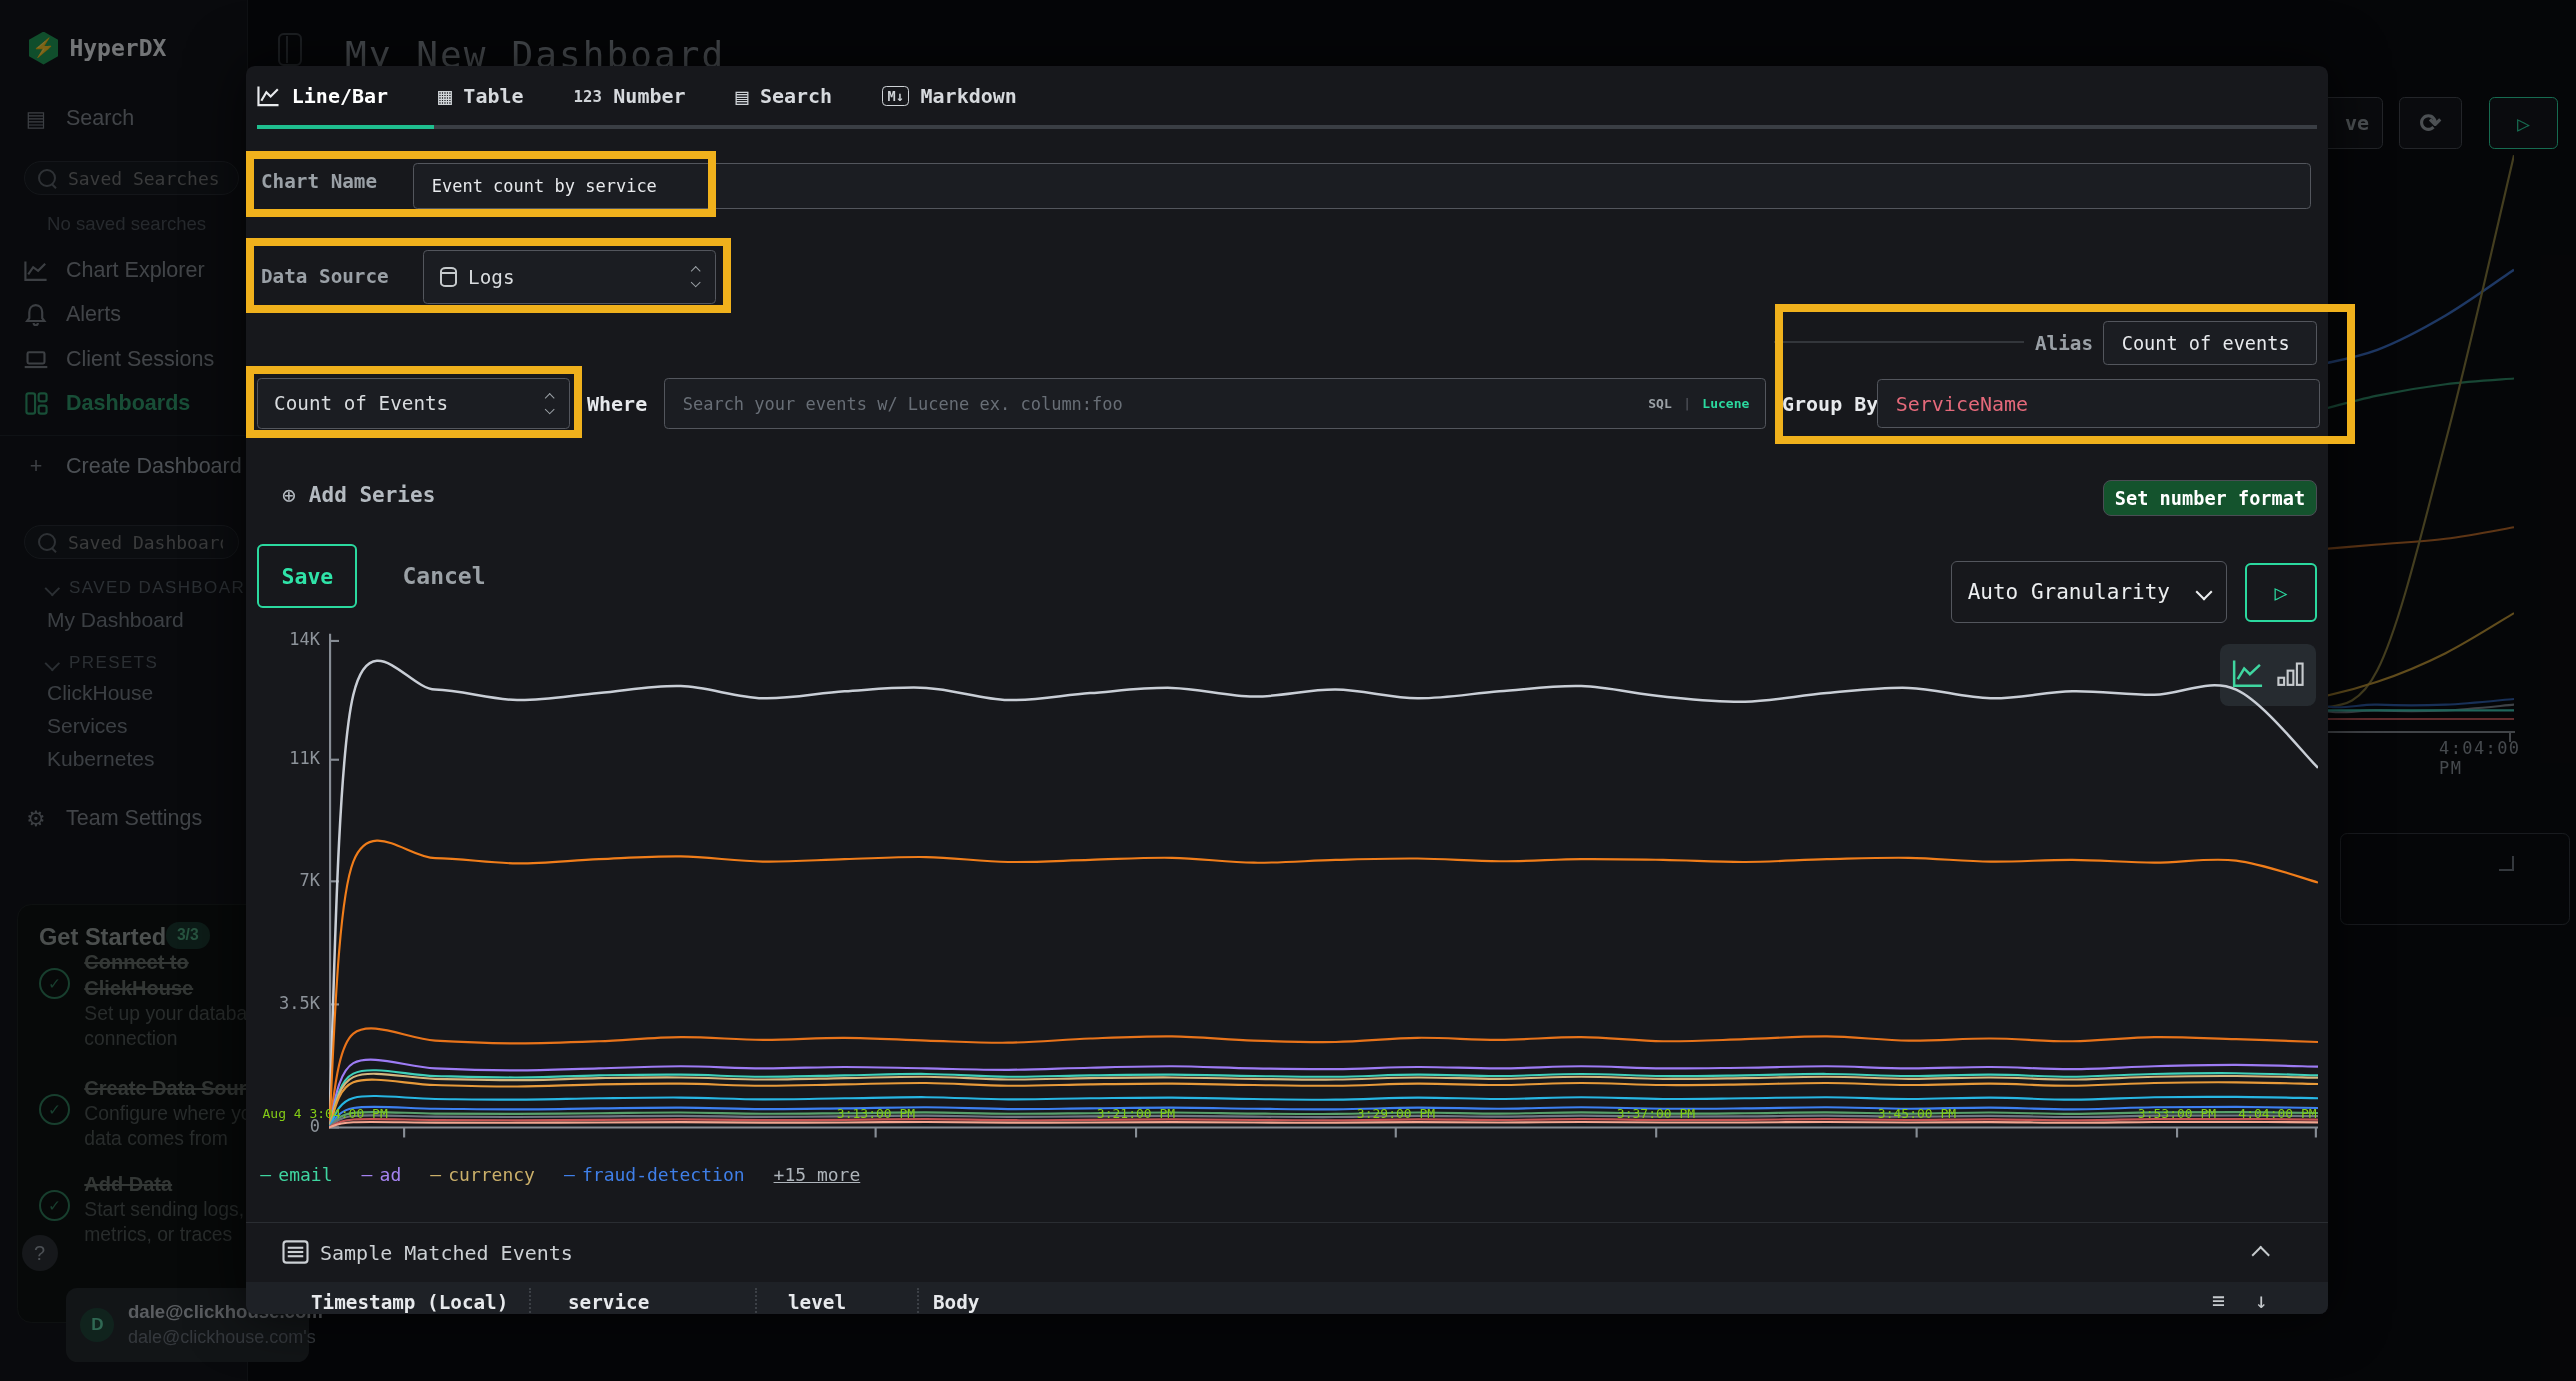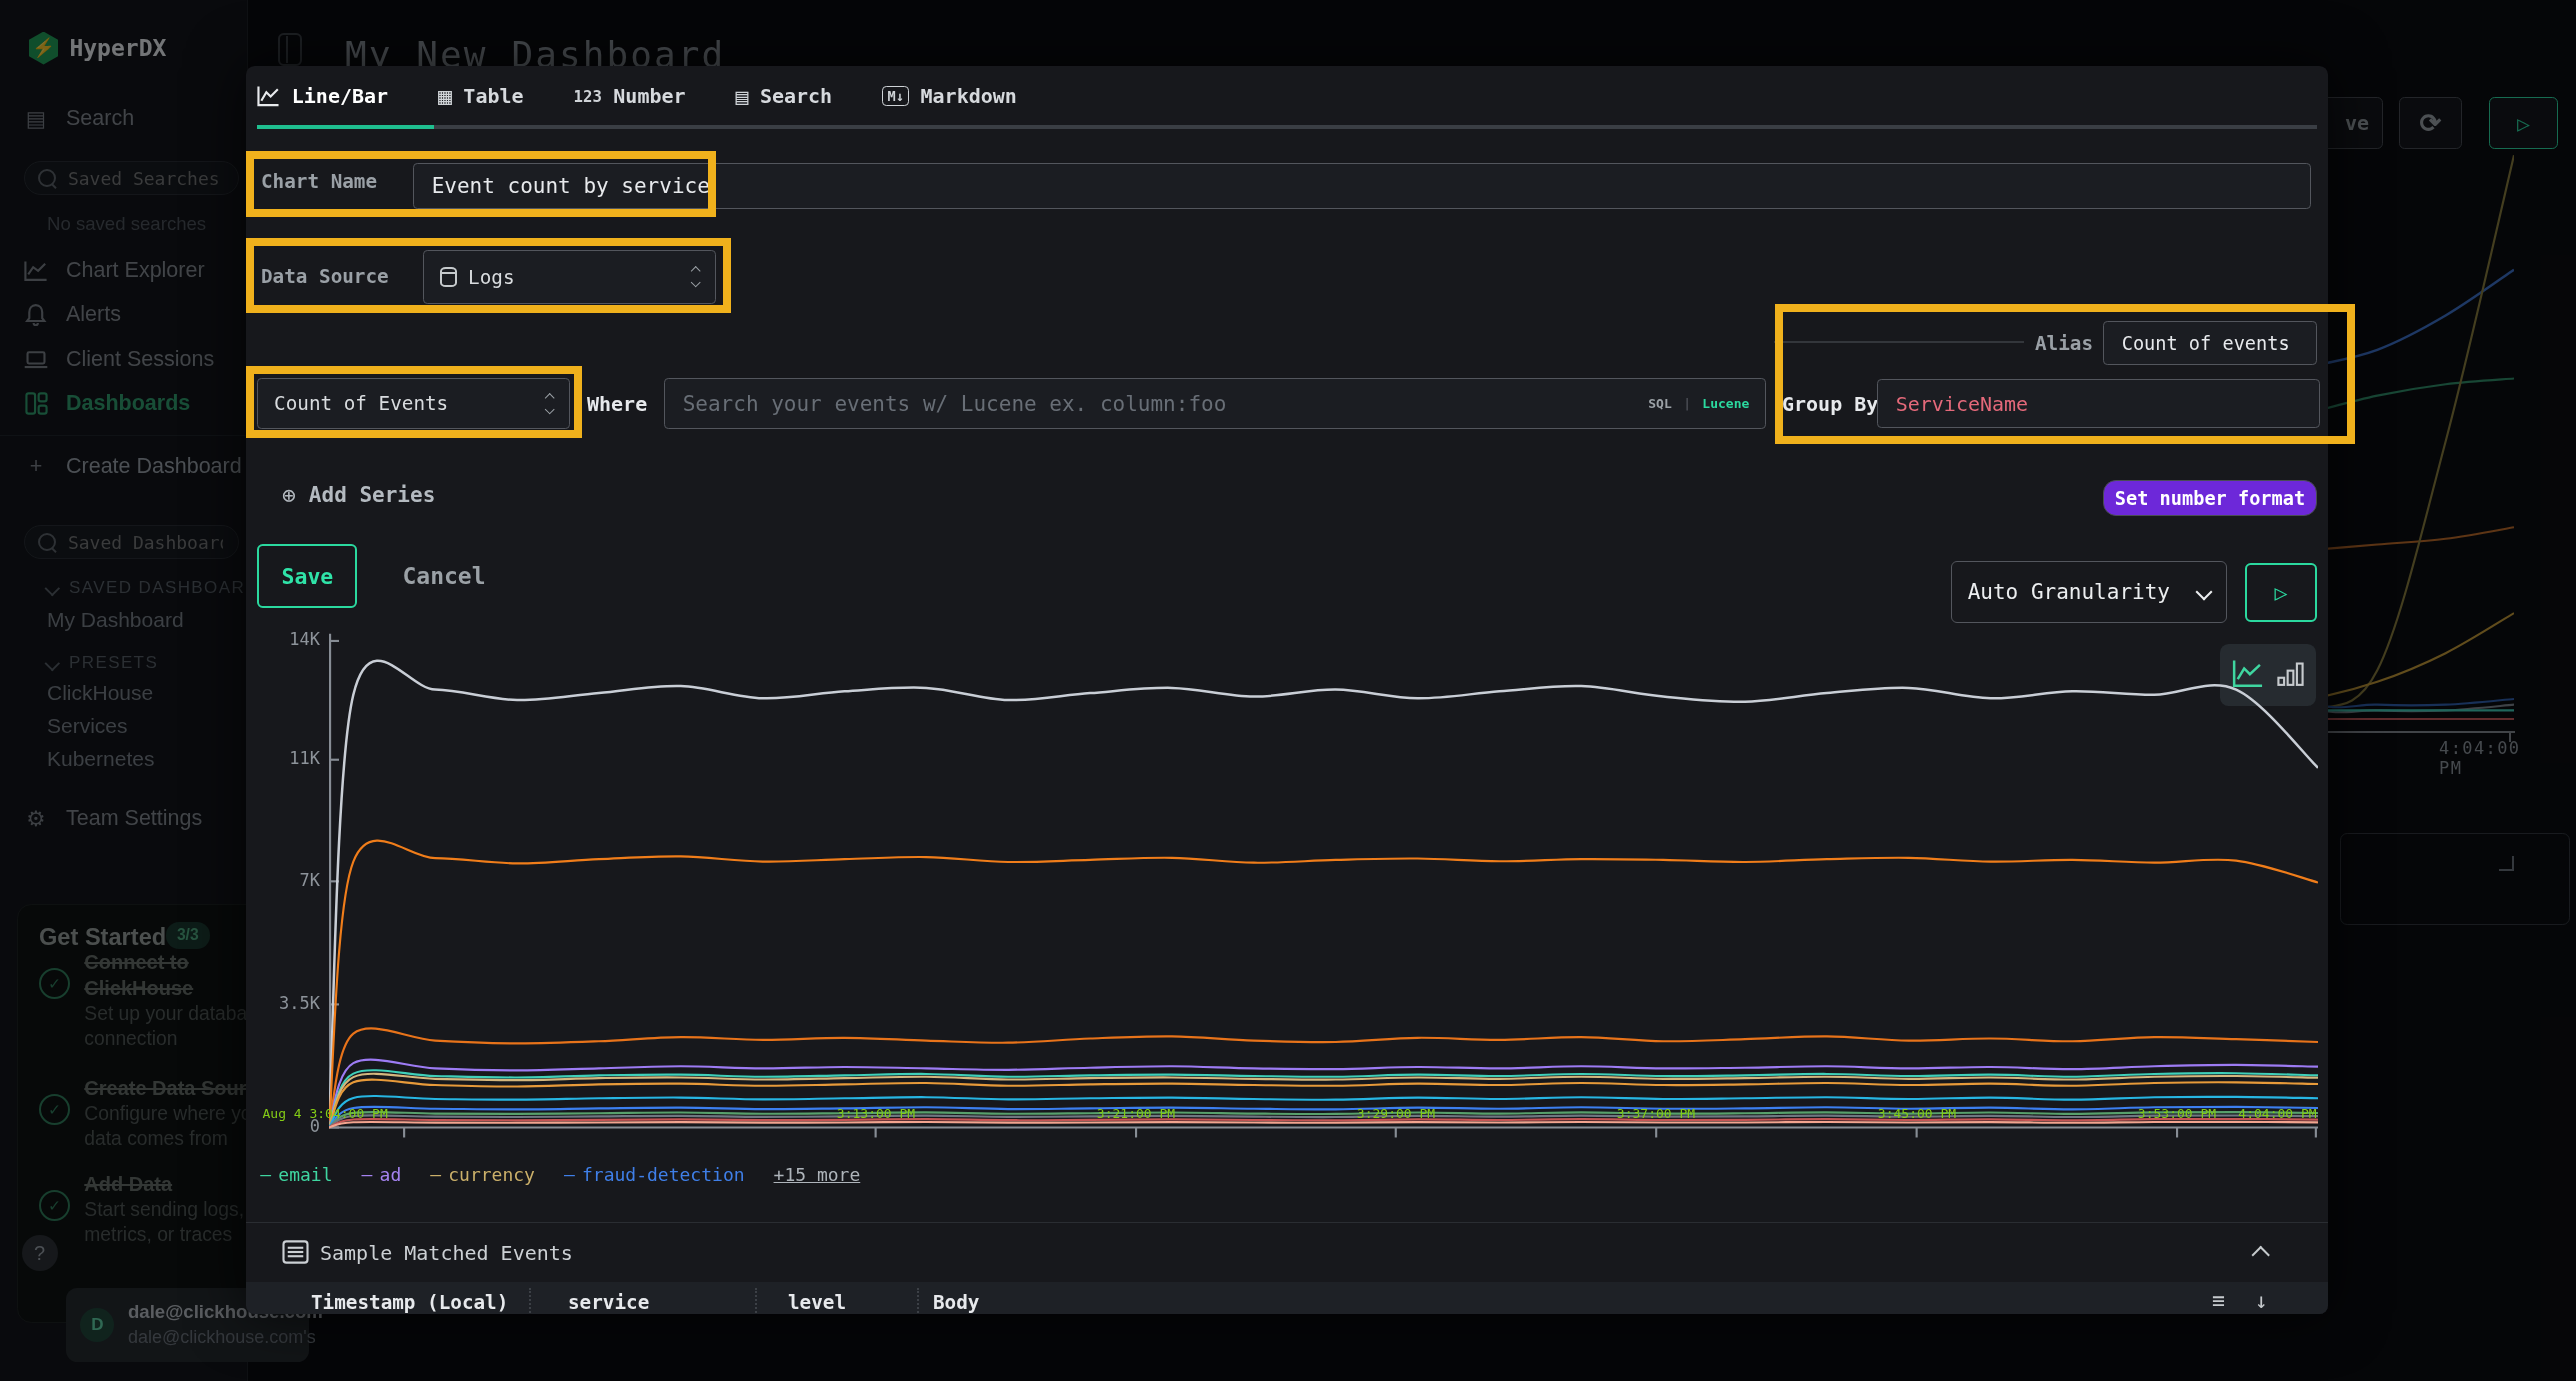--- a/index.html
+++ b/index.html
@@ -76,21 +76,21 @@
   .tabs{position:absolute;left:11.4px;top:17px;display:flex;gap:50px;align-items:center;}
   .tab{display:flex;align-items:center;gap:11.4px;color:#d6d9dd;font-size:20px;font-weight:bold;}
   .tab .ticon{color:#cfd3d7;font-size:20px;display:flex;align-items:center;}
   .tab-track{position:absolute;left:11.4px;top:59px;right:11.4px;height:4.3px;background:#3a3e44;}
   .tab-track-active{position:absolute;left:11.4px;top:59px;width:177px;height:4.3px;background:#1fbf8f;}
   .form-label{position:absolute;color:#9aa0a6;font-size:19.3px;font-weight:700;white-space:nowrap;}
   .form-label.bright{color:#e7e9ec;}
   .inbox{position:absolute;background:#1b1d22;border:1.4px solid #53565d;border-radius:4.3px;
          box-sizing:border-box;display:flex;align-items:center;padding:0 15.7px;color:#d9dcdf;font-size:19.3px;}
   .inbox input{background:transparent;border:0;outline:0;color:#e7e9ec;width:100%;
-               font-size:21px;font-family:"DejaVu Sans Mono",monospace;}
+               font-size:17px;font-family:"DejaVu Sans Mono",monospace;}
   .inbox input::placeholder{color:#686e76;}
   .sel-chevs{margin-left:auto;display:flex;flex-direction:column;gap:4.3px;color:#9ba1a6;}
   .sel-chevs .chev{width:6.4px;height:6.4px;border-width:1.8px;}
   .db-icon{width:17px;height:20px;border:2.1px solid #c6cacd;border-radius:5.7px/4.3px;margin-right:11.4px;position:relative;box-sizing:border-box;}
   .db-icon::before{content:"";position:absolute;left:-0.7px;right:-0.7px;top:2.9px;height:2.1px;background:#c6cacd;}
   .mini-dash{position:absolute;background:#33363b;height:2.1px;}
   .yellow-box{position:absolute;border:8.6px solid #f0b11c;box-sizing:border-box;z-index:60;pointer-events:none;}
   .btn{position:absolute;box-sizing:border-box;border-radius:5.7px;display:flex;align-items:center;
        justify-content:center;font-weight:bold;}
   .add-series{position:absolute;left:36px;top:416px;display:flex;gap:13px;align-items:center;
@@ -339,22 +339,22 @@
         <span style="color:#9ba1a6">SQL</span>
         <span style="color:#4a4d54">|</span>
         <span style="color:#2bd99f">Lucene</span>
       </span>
     </div>
 
     <div class="add-series">
       <span style="font-size:23px;font-weight:normal">⊕</span>
       <span>Add Series</span>
     </div>
-    <div class="btn" style="left:1857px;top:414px;width:214px;height:36px;background:#6d28d9;border:1.4px solid #4a4d54;
-         color:#ffffff;font-size:18.6px;border-radius:13px">Set number format</div>
+    <div class="btn" style="left:1857px;top:414px;width:214px;height:36px;background:#14532d;border:1.4px solid #4a4d54;
+         color:#ffffff;font-size:18.6px;border-radius:8px">Set number format</div>
 
     <div class="btn" style="left:11.4px;top:478px;width:100px;height:64px;border:2.1px solid #2bd99f;color:#2fe3a8;font-size:21.5px">Save</div>
     <div class="btn" style="left:148px;top:478px;width:100px;height:64px;color:#9ba1a6;font-size:23px">Cancel</div>
 
     <div class="inbox" style="left:1705px;top:495px;width:276px;height:62px;border-radius:6px;background:#17181c;color:#eceef0;font-size:21px">
       <span>Auto Granularity</span>
       <span class="chev" style="margin-left:auto;width:10px;height:10px;color:#eceef0"></span>
     </div>
     <div class="btn" style="left:1999px;top:497px;width:72px;height:59px;border:2.1px solid #2bd99f;color:#2bd99f;font-size:21.5px">
       <span>▷</span>

